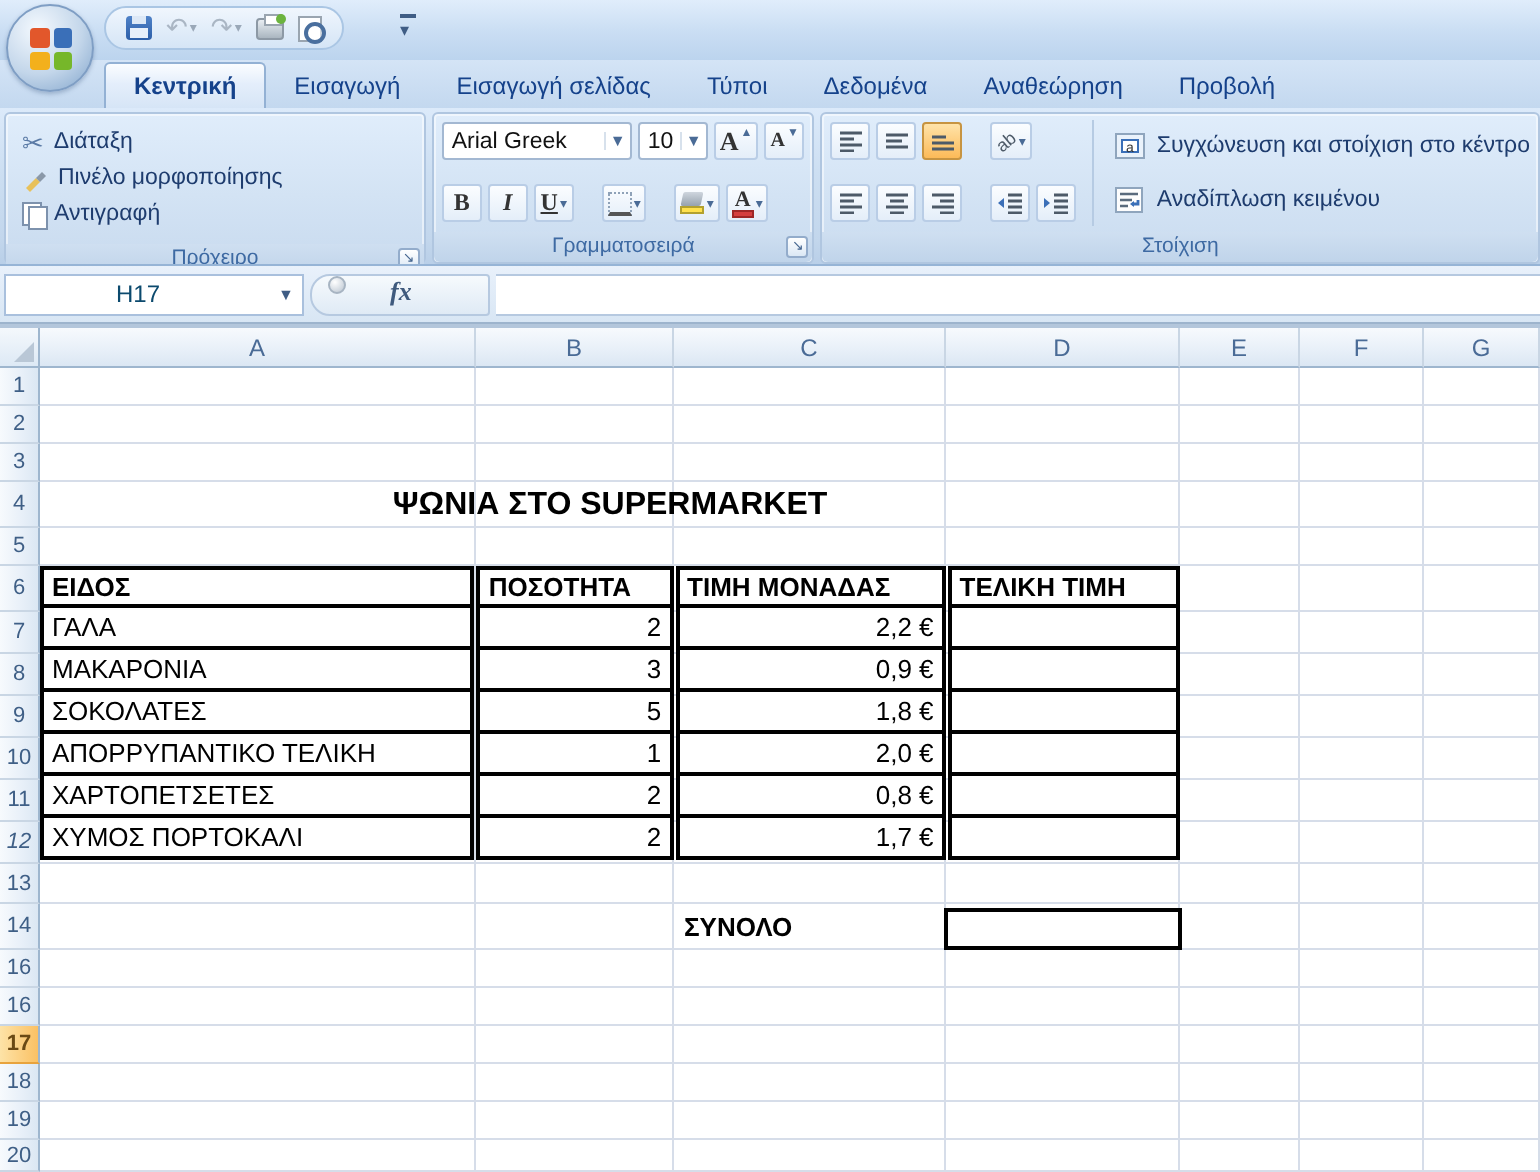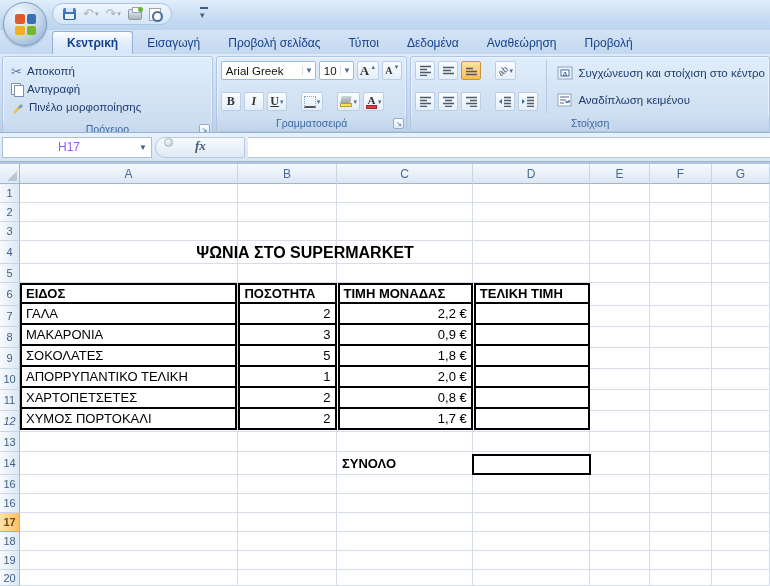--- a/index.html
+++ b/index.html
@@ -87,21 +87,21 @@
   .align-left { display:flex; flex-direction:column; justify-content:space-between; padding:1px 0 2px; }
   .align-right { display:flex; flex-direction:column; justify-content:space-around; padding-left:10px; border-left:1px solid #b6cbe3; margin-left:8px; }
   .lbl-cmd { display:flex; align-items:center; gap:5px; font-size:11.5px; color:#1e3c6e; white-space:nowrap; height:19px; }
   .gap6 { width:8px; }
   svg.lines { display:block; }
 
   
   .fbar { height:29px; background:linear-gradient(#e9f1fb,#d8e6f4); border-bottom:1px solid #9db4cd;
           display:flex; align-items:center; padding:0 0 0 2px; gap:3px; }
   .namebox { width:150px; height:21px; background:#fff; border:1px solid #a9c0dd; display:flex; align-items:center; }
-  .namebox .nb-text { flex:1; text-align:center; font-size:12px; color:#8b5cf6; }
+  .namebox .nb-text { flex:1; text-align:center; font-size:12px; color:#0c4a6e; }
   .namebox .nb-drop { width:16px; text-align:center; font-size:8px; color:#3f5d85; }
   .fx-pill { width:90px; height:21px; border:1px solid #b6c9e0; border-radius:10px 2px 2px 10px;
              background:linear-gradient(#f6fafd,#dfeaf5); display:flex; align-items:flex-start; padding:0 8px; }
   .fx-ball { width:9px; height:9px; border-radius:50%; background:radial-gradient(circle at 35% 30%, #fff, #b9c4d0); border:1px solid #a7b4c2; }
   .fx-lbl { margin-left:22px; font-family:"Liberation Serif",serif; font-style:italic; font-weight:bold; font-size:13px; color:#3f5a7d; }
   .f-input { flex:1; height:21px; background:#fff; border-top:1px solid #b6c9e0; border-bottom:1px solid #b6c9e0; }
 
   
   .sheet { position:relative; height:424px; border-top:2px solid #b3c6db; background:#fff; }
   .corner { position:absolute; left:0; top:0; width:20px; height:20px;
@@ -163,46 +163,46 @@
     <span class="qat-ico">
         <span class="ico-preview"></span>
       </span>
   </div>
   <span class="qat-more"><span class="bar"></span>▾</span>
 </div>
 
 <div class="tabstrip">
   <span class="tab active">Κεντρική</span>
   <span class="tab">Εισαγωγή</span>
-  <span class="tab">Προβολή σελίδας</span>
+  <span class="tab">Εισαγωγή σελίδας</span>
   <span class="tab">Τύποι</span>
   <span class="tab">Δεδομένα</span>
   <span class="tab">Αναθεώρηση</span>
   <span class="tab">Προβολή</span>
 </div>
 
 <div class="ribbon">
 
   <div class="rgroup g-clip">
     <div class="rgroup-body">
       <div class="clip-col">
         <div class="small-cmd">
           <span class="ico-scissors">✂</span>
-          <span>Αποκοπή</span>
-        </div>
-        <div class="small-cmd">
-          <span class="ico-copy"></span>
-          <span>Αντιγραφή</span>
+          <span>Διάταξη</span>
         </div>
         <div class="small-cmd">
           <svg width="13" height="13">
               <path d="M2 11 L7 6 L9 8 L4 13Z" fill="#e8c15a"></path>
               <path d="M7 6 L10 3 L12 5 L9 8Z" fill="#8a98a8"></path>
             </svg>
           <span>Πινέλο μορφοποίησης</span>
+        </div>
+        <div class="small-cmd">
+          <span class="ico-copy"></span>
+          <span>Αντιγραφή</span>
         </div>
       </div>
     </div>
     <div class="rgroup-label">
       <span>Πρόχειρο</span>
       <span class="launcher">↘</span>
     </div>
   </div>
 
   <div class="rgroup g-font">

